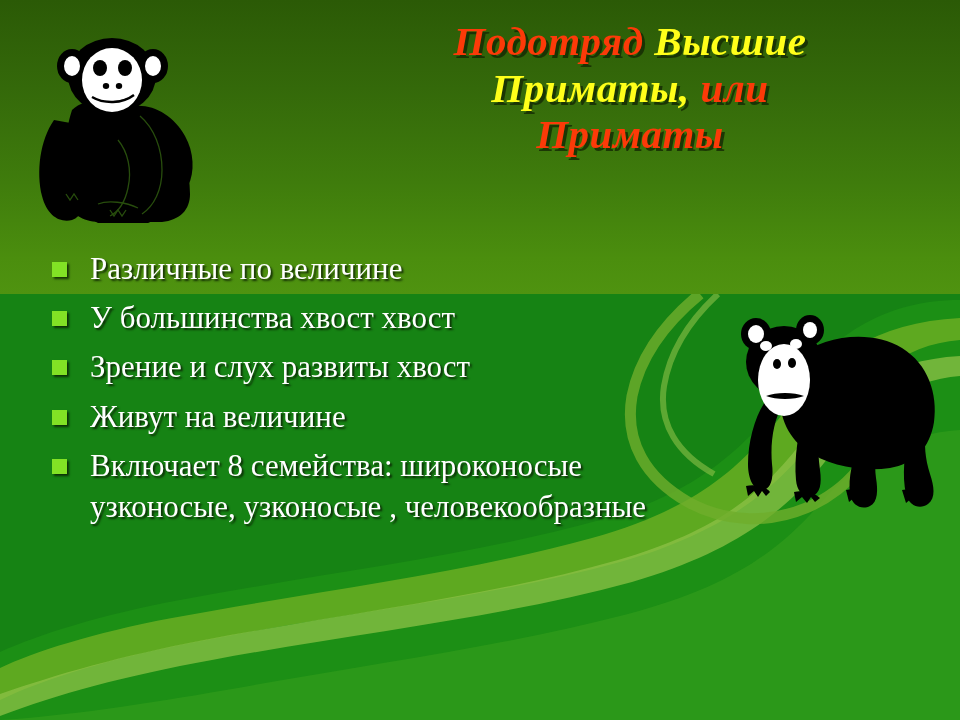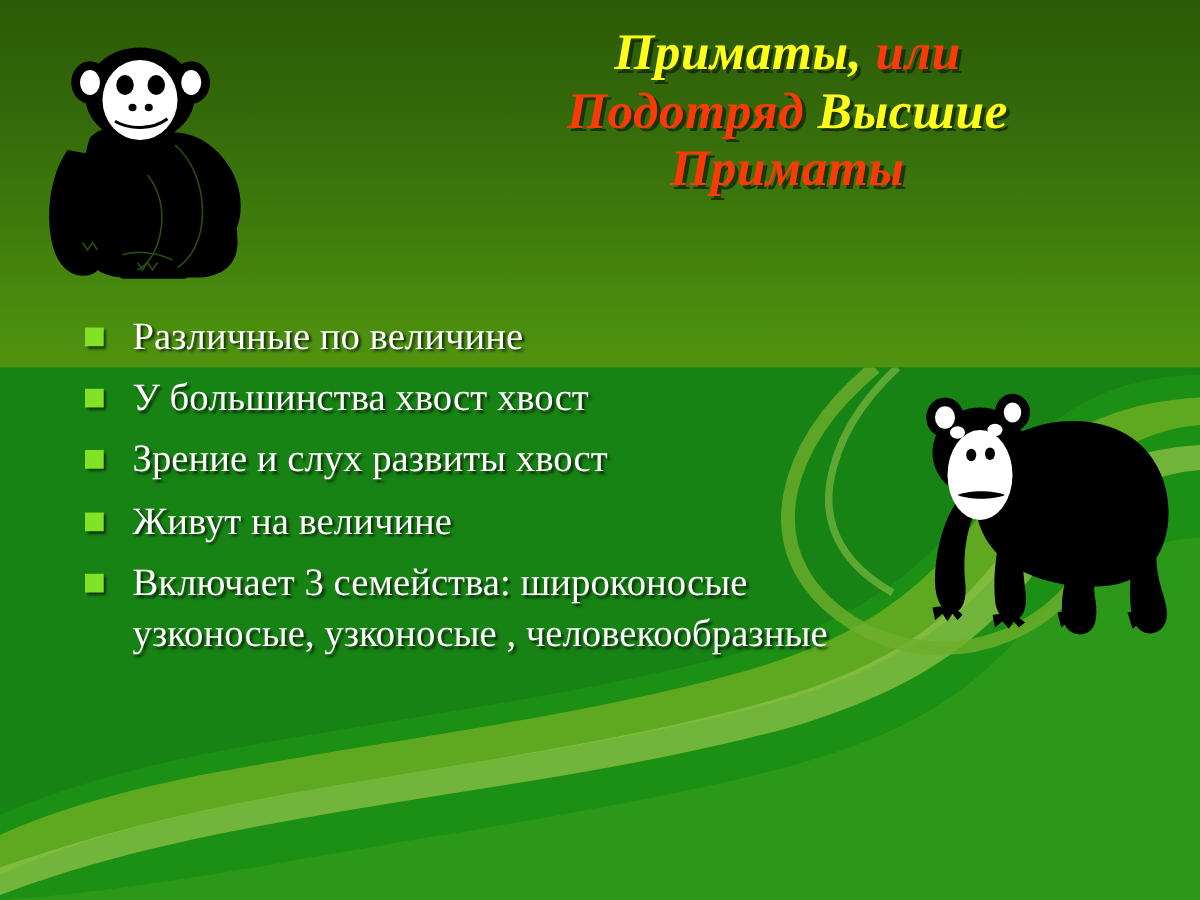--- a/index.html
+++ b/index.html
@@ -59,21 +59,21 @@
     text-shadow: 3px 3px 0 rgba(20,40,4,0.80);
   }
   .t-yellow {
     color: #ffff1a;
     text-shadow: 3px 3px 0 rgba(20,40,4,0.80);
   }
 
   
   .bullets {
     position: absolute;
-    left: 64px;
+    left: 48px;
     top: 248px;
     width: 840px;
     margin: 0;
     padding: 0;
     list-style: none;
   }
   .bullet-item {
     position: relative;
     padding-left: 42px;
     margin-bottom: 8px;
@@ -202,22 +202,22 @@
       <ellipse cx="74" cy="44" rx="6" ry="5"></ellipse>
     </g>
     <g fill="#000000">
       <ellipse cx="55" cy="64" rx="4" ry="5"></ellipse>
       <ellipse cx="70" cy="63" rx="4" ry="5"></ellipse>
       <path d="M44,96 C54,92 72,92 82,96 C72,100 54,100 44,96 Z"></path>
     </g>
   </svg>
 
   <div class="title-block">
+    <span class="title-line"><span class="t-red">Подотряд </span><span class="t-yellow">Высшие</span></span>
     <span class="title-line"><span class="t-yellow">Приматы, </span><span class="t-red">или</span></span>
-    <span class="title-line"><span class="t-red">Подотряд </span><span class="t-yellow">Высшие</span></span>
     <span class="title-line"><span class="t-red">Приматы</span></span>
   </div>
 
   <ul class="bullets">
     <li class="bullet-item">
       <span class="bullet-marker"></span>
       <span class="bullet-text">Различные по величине</span>
     </li>
     <li class="bullet-item">
       <span class="bullet-marker"></span>
@@ -227,19 +227,19 @@
       <span class="bullet-marker"></span>
       <span class="bullet-text">Зрение и слух развиты хвост</span>
     </li>
     <li class="bullet-item">
       <span class="bullet-marker"></span>
       <span class="bullet-text">Живут на величине</span>
     </li>
     <li class="bullet-item last">
       <span class="bullet-marker"></span>
       <span class="bullet-text">
-        <span>Включает 3 семейства: широконосые</span>
+        <span>Включает 8 семейства: широконосые</span>
         <span class="l2">узконосые, узконосые , человекообразные</span>
       </span>
     </li>
   </ul>
 
 </div>
 
 </body></html>

